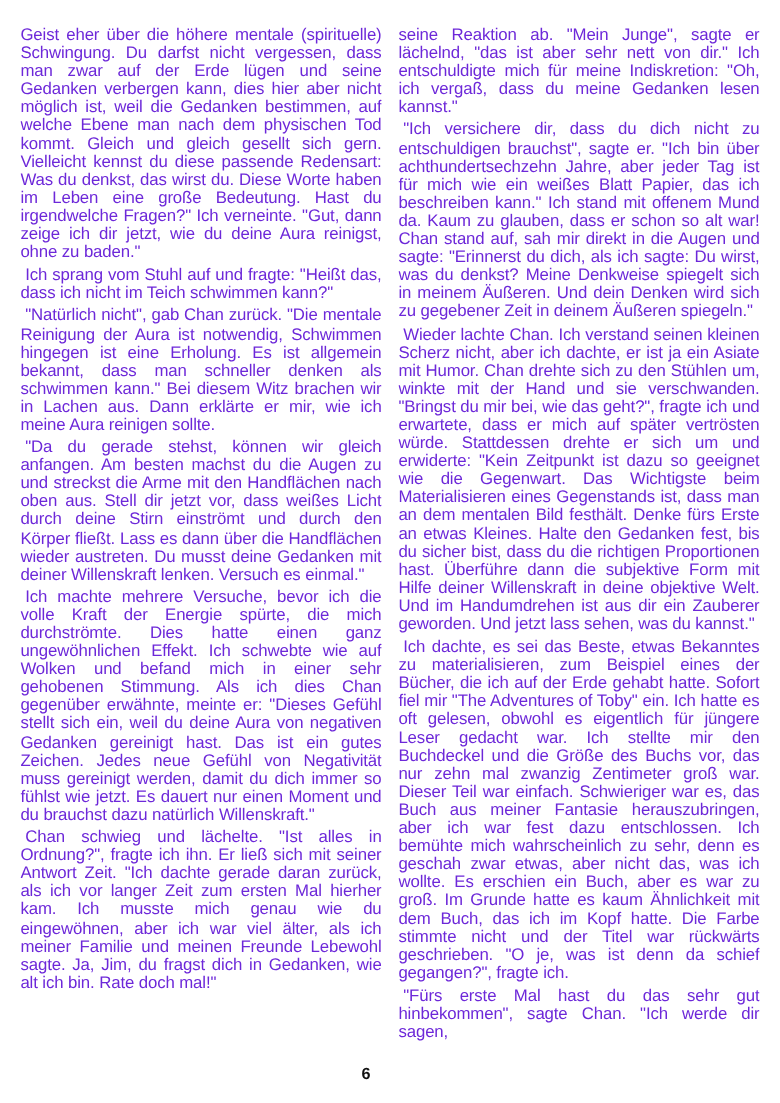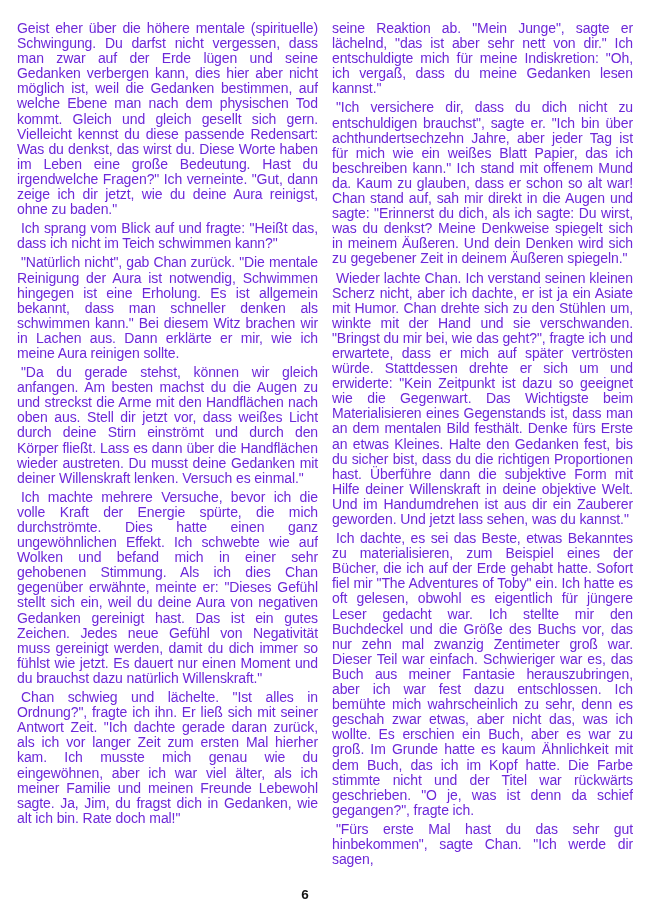--- a/index.html
+++ b/index.html
@@ -59,21 +59,21 @@
 </style>
 </head>
 <body>
 
 <div class="page">
 
   <div class="text-block">
 
     <div class="col">
       <p lang="de" class="para">Geist eher über die höhere mentale (spirituelle) Schwingung. Du darfst nicht vergessen, dass man zwar auf der Erde lügen und seine Gedanken verbergen kann, dies hier aber nicht möglich ist, weil die Gedanken bestimmen, auf welche Ebene man nach dem physischen Tod kommt. Gleich und gleich gesellt sich gern. Vielleicht kennst du diese passende Redensart: Was du denkst, das wirst du. Diese Worte haben im Leben eine große Bedeutung. Hast du irgendwelche Fragen?" Ich verneinte. "Gut, dann zeige ich dir jetzt, wie du deine Aura reinigst, ohne zu baden."</p>
-      <p lang="de" class="para indent">Ich sprang vom Blick auf und fragte: "Heißt das, dass ich nicht im Teich schwimmen kann?"</p>
+      <p lang="de" class="para indent">Ich sprang vom Stuhl auf und fragte: "Heißt das, dass ich nicht im Teich schwimmen kann?"</p>
       <p lang="de" class="para indent">"Natürlich nicht", gab Chan zurück. "Die mentale Reinigung der Aura ist notwendig, Schwimmen hingegen ist eine Erholung. Es ist allgemein bekannt, dass man schneller denken als schwimmen kann." Bei diesem Witz brachen wir in Lachen aus. Dann erklärte er mir, wie ich meine Aura reinigen sollte.</p>
       <p lang="de" class="para indent">"Da du gerade stehst, können wir gleich anfangen. Am besten machst du die Augen zu und streckst die Arme mit den Handflächen nach oben aus. Stell dir jetzt vor, dass weißes Licht durch deine Stirn einströmt und durch den Körper fließt. Lass es dann über die Handflächen wieder austreten. Du musst deine Gedanken mit deiner Willenskraft lenken. Versuch es einmal."</p>
       <p lang="de" class="para indent">Ich machte mehrere Versuche, bevor ich die volle Kraft der Energie spürte, die mich durchströmte. Dies hatte einen ganz ungewöhnlichen Effekt. Ich schwebte wie auf Wolken und befand mich in einer sehr gehobenen Stimmung. Als ich dies Chan gegenüber erwähnte, meinte er: "Dieses Gefühl stellt sich ein, weil du deine Aura von negativen Gedanken gereinigt hast. Das ist ein gutes Zeichen. Jedes neue Gefühl von Negativität muss gereinigt werden, damit du dich immer so fühlst wie jetzt. Es dauert nur einen Moment und du brauchst dazu natürlich Willenskraft."</p>
       <p lang="de" class="para indent">Chan schwieg und lächelte. "Ist alles in Ordnung?", fragte ich ihn. Er ließ sich mit seiner Antwort Zeit. "Ich dachte gerade daran zurück, als ich vor langer Zeit zum ersten Mal hierher kam. Ich musste mich genau wie du eingewöhnen, aber ich war viel älter, als ich meiner Familie und meinen Freunde Lebewohl sagte. Ja, Jim, du fragst dich in Gedanken, wie alt ich bin. Rate doch mal!"</p>
     </div>
 
     <div class="col">
       <p lang="de" class="para">seine Reaktion ab. "Mein Junge", sagte er lächelnd, "das ist aber sehr nett von dir." Ich entschuldigte mich für meine Indiskretion: "Oh, ich vergaß, dass du meine Gedanken lesen kannst."</p>
       <p lang="de" class="para indent">"Ich versichere dir, dass du dich nicht zu entschuldigen brauchst", sagte er. "Ich bin über achthundertsechzehn Jahre, aber jeder Tag ist für mich wie ein weißes Blatt Papier, das ich beschreiben kann." Ich stand mit offenem Mund da. Kaum zu glauben, dass er schon so alt war! Chan stand auf, sah mir direkt in die Augen und sagte: "Erinnerst du dich, als ich sagte: Du wirst, was du denkst? Meine Denkweise spiegelt sich in meinem Äußeren. Und dein Denken wird sich zu gegebener Zeit in deinem Äußeren spiegeln."</p>
       <p lang="de" class="para indent">Wieder lachte Chan. Ich verstand seinen kleinen Scherz nicht, aber ich dachte, er ist ja ein Asiate mit Humor. Chan drehte sich zu den Stühlen um, winkte mit der Hand und sie verschwanden. "Bringst du mir bei, wie das geht?", fragte ich und erwartete, dass er mich auf später vertrösten würde. Stattdessen drehte er sich um und erwiderte: "Kein Zeitpunkt ist dazu so geeignet wie die Gegenwart. Das Wichtigste beim Materialisieren eines Gegenstands ist, dass man an dem mentalen Bild festhält. Denke fürs Erste an etwas Kleines. Halte den Gedanken fest, bis du sicher bist, dass du die richtigen Proportionen hast. Überführe dann die subjektive Form mit Hilfe deiner Willenskraft in deine objektive Welt. Und im Handumdrehen ist aus dir ein Zauberer geworden. Und jetzt lass sehen, was du kannst."</p>

